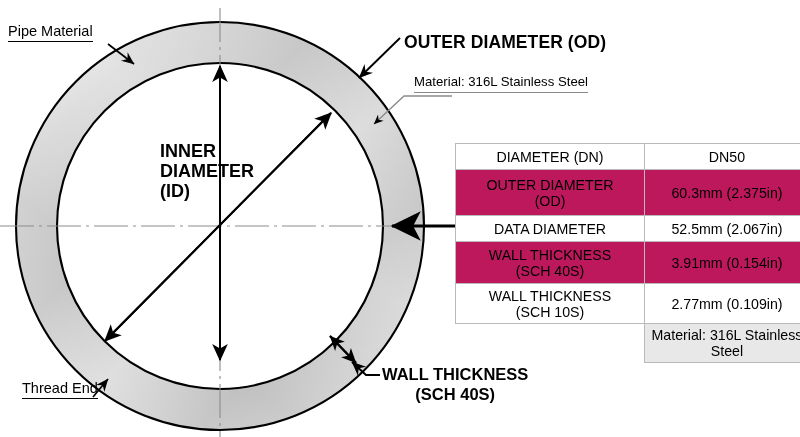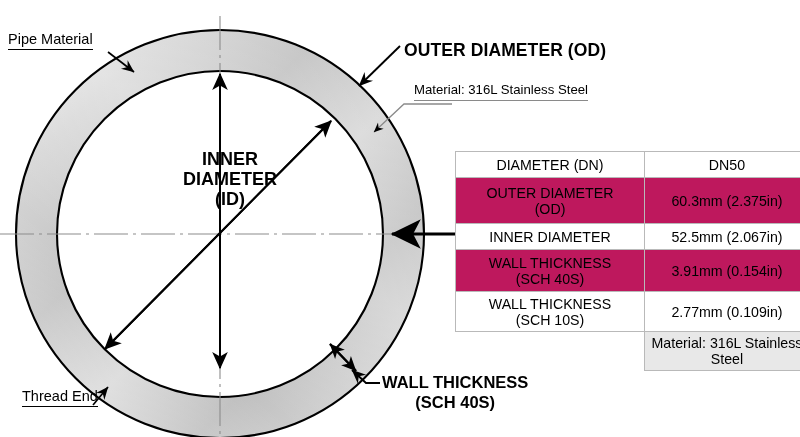--- a/index.html
+++ b/index.html
@@ -3,21 +3,21 @@
 <meta charset="utf-8">
 <style>
   html,body{margin:0;padding:0;}
   body{
     width:800px;height:437px;
     background:#ffffff;
     font-family:"Liberation Sans", sans-serif;
     overflow:hidden;
     position:relative;
   }
-  #stage{position:absolute;left:0;top:16px;width:800px;height:363px;}
+  #stage{position:absolute;left:0;top:8px;width:800px;height:363px;}
   svg#art{position:absolute;left:0;top:0;width:800px;height:437px;}
 
   
   .lbl{position:absolute;color:#000;white-space:nowrap;}
 
   .lbl-pipe-material{
     left:8px;top:15px;font-size:14.5px;
     border-bottom:1.4px solid #000;padding-bottom:2px;
   }
   .lbl-thread-end{
@@ -25,21 +25,21 @@
     border-bottom:1.4px solid #000;padding-bottom:2px;margin-left:16px;
   }
   .lbl-od{
     left:404px;top:24px;font-size:17.5px;font-weight:bold;letter-spacing:.1px;
   }
   .lbl-material-note{
     left:414px;top:66px;font-size:13.2px;
     border-bottom:1.1px solid #8a8a8a;padding-bottom:3px;
   }
   .lbl-id{
-    left:160px;top:133px;width:140px;text-align:center;
+    left:160px;top:133px;width:140px;
     font-size:18px;font-weight:bold;line-height:20px;
   }
   .lbl-wall{
     left:382px;top:356px;font-size:16.5px;font-weight:bold;line-height:20px;
   }
   .lbl-wall .l2{display:block;text-align:center;}
 
   
   .table-title{
     position:absolute;left:455px;top:112px;width:336px;
@@ -207,21 +207,21 @@
 
       <tr class="shade rowh-2">
         <td class="c1">
           <span>OUTER DIAMETER</span><br>
           <span>(OD)</span>
         </td>
         <td class="c2">60.3mm (2.375in)</td>
       </tr>
 
       <tr class="plain rowh-3">
-        <td class="c1">INNER DIAMETER</td>
+        <td class="c1">DATA DIAMETER</td>
         <td class="c2">52.5mm (2.067in)</td>
       </tr>
 
       <tr class="shade rowh-4">
         <td class="c1">
           <span>WALL THICKNESS</span><br>
           <span>(SCH 40S)</span>
         </td>
         <td class="c2">3.91mm (0.154in)</td>
       </tr>

